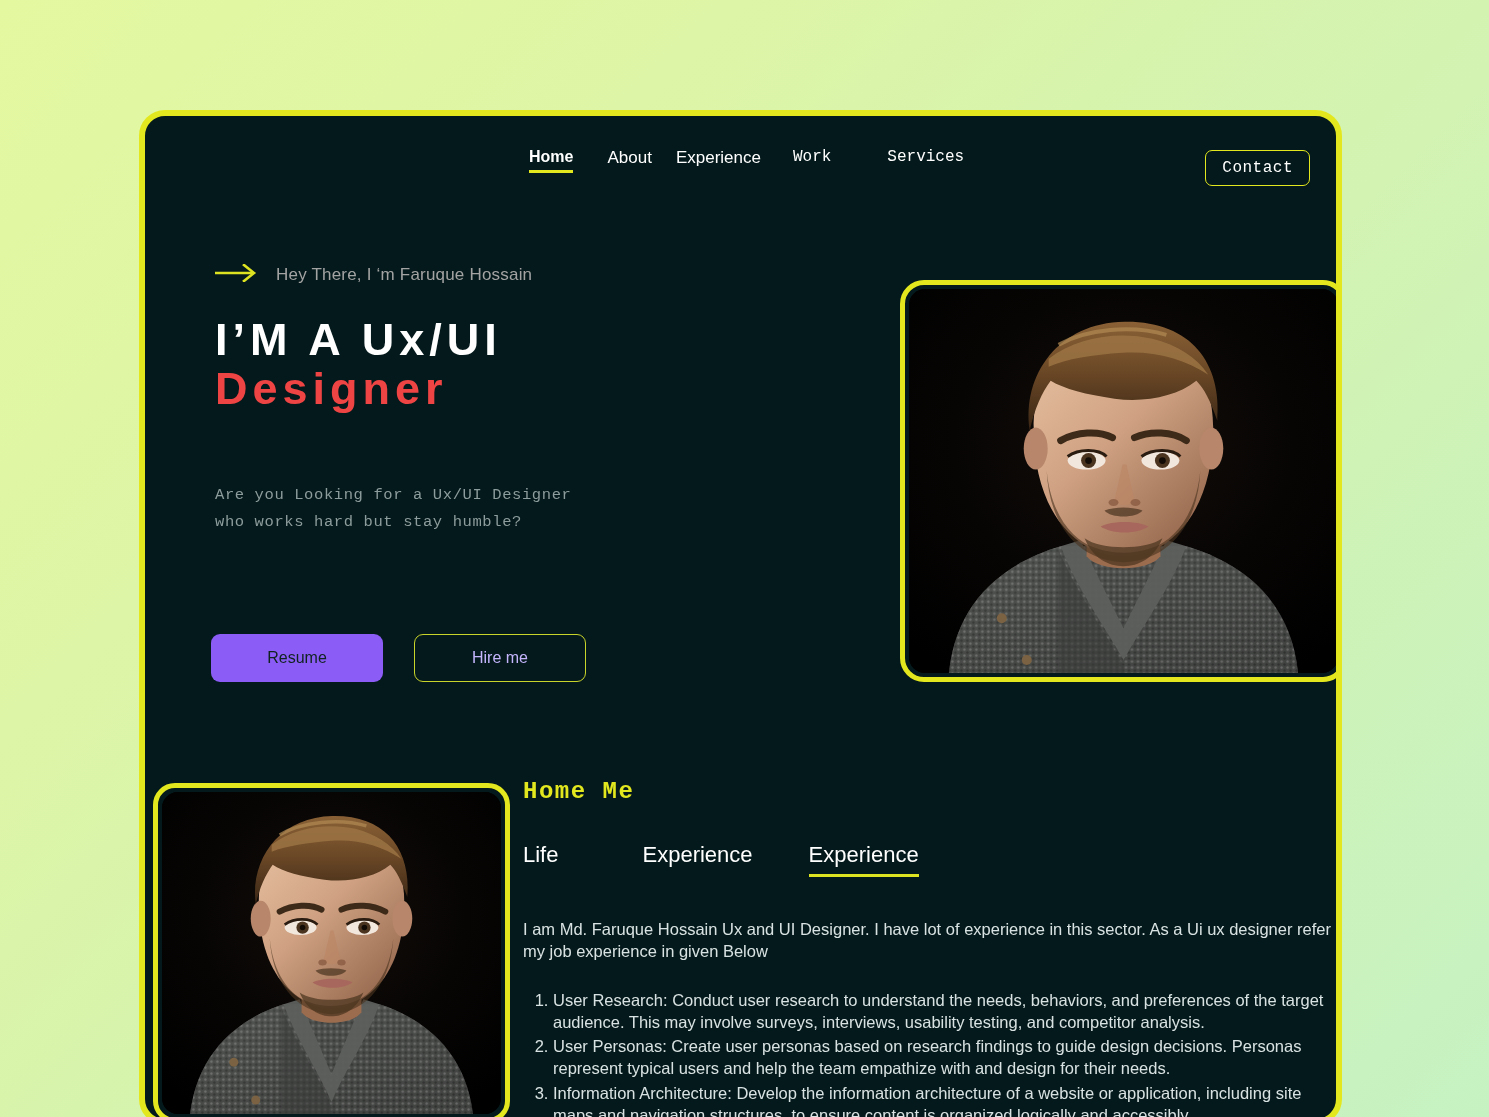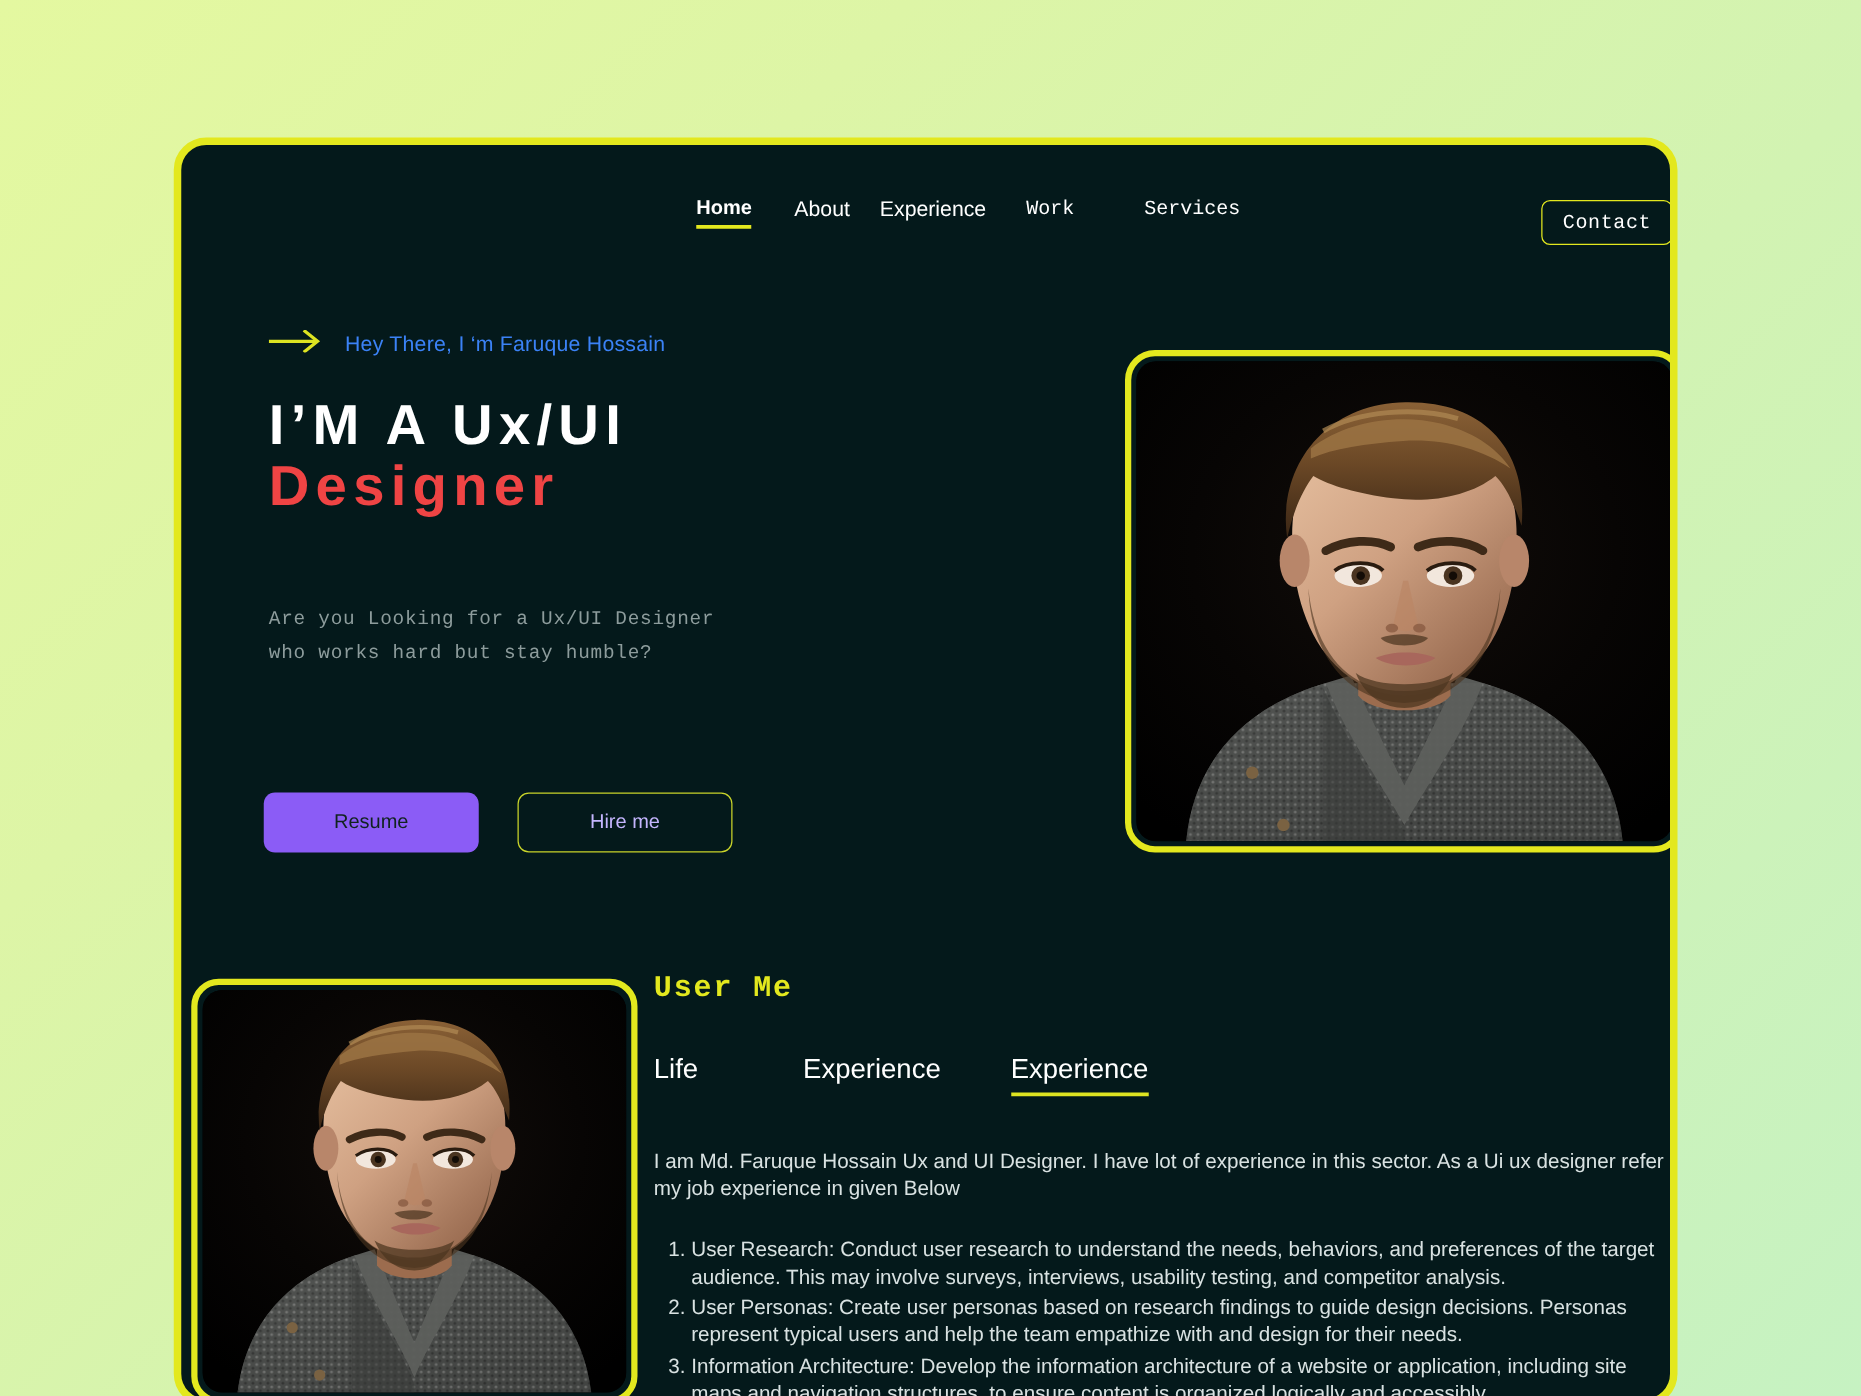--- a/index.html
+++ b/index.html
@@ -27,24 +27,23 @@
     height: 1015px;
     background: #04191b;
     border: 6px solid #e3e81e;
     border-radius: 26px;
     overflow: hidden;
   }
 
   
   .nav {
     position: absolute;
-    left: 0; top: 10px;
+    left: 0; top: 0;
     width: 100%;
     height: 90px;
-    margin-left: 28px;
   }
   .nav-links {
     position: absolute;
     left: 384px;
     top: 32px;
     display: flex;
     align-items: flex-start;
   }
   .nav-item {
     color: #ffffff;
@@ -91,21 +90,21 @@
   .hero-greet {
     position: absolute;
     left: 70px;
     top: 148px;
     display: flex;
     align-items: center;
     gap: 19px;
   }
   .arrow-icon { display: block; }
   .greet-text {
-    color: #3b82f6;
+    color: #a3a3a3;
     font-size: 17px;
     letter-spacing: 0.2px;
     white-space: nowrap;
   }
 
   .hero-title {
     position: absolute;
     left: 70px;
     top: 200px;
     font-size: 45px;
@@ -425,21 +424,21 @@
         <ellipse cx="180" cy="172" rx="4.2" ry="3" fill="#8a5b42" opacity="0.8"></ellipse>
         <path d="M151 192 C161 187 181 187 191 192 C181 199 161 199 151 192 Z" fill="#a8675c"></path>
         <path d="M108 147 C110 189 132 222 170 224 C208 222 230 189 232 147 C229 182 212 205 191 212 C178 217 161 217 148 212 C127 205 111 182 108 147 Z" fill="#4b341f" opacity="0.62"></path>
         <path d="M138 202 C152 212 189 212 202 202 C195 219 182 226 170 226 C158 226 145 219 138 202 Z" fill="#4b341f" opacity="0.72"></path>
         <path d="M154 180 C162 177 177 177 185 180 C180 187 159 187 154 180 Z" fill="#402c18" opacity="0.65"></path>
       </svg>
     </div>
   </div>
 
   <div class="about">
-    <h2 class="about-heading">User Me</h2>
+    <h2 class="about-heading">Home Me</h2>
 
     <div class="tabs">
       <div class="tab">Life</div>
       <div class="tab-gap-1"></div>
       <div class="tab">Experience</div>
       <div class="tab-gap-2"></div>
       <div class="tab active">Experience</div>
     </div>
 
     <p class="about-intro">I am Md. Faruque Hossain Ux and UI Designer. I have lot of experience in this sector. As a Ui ux designer refer my job experience in given Below</p>

